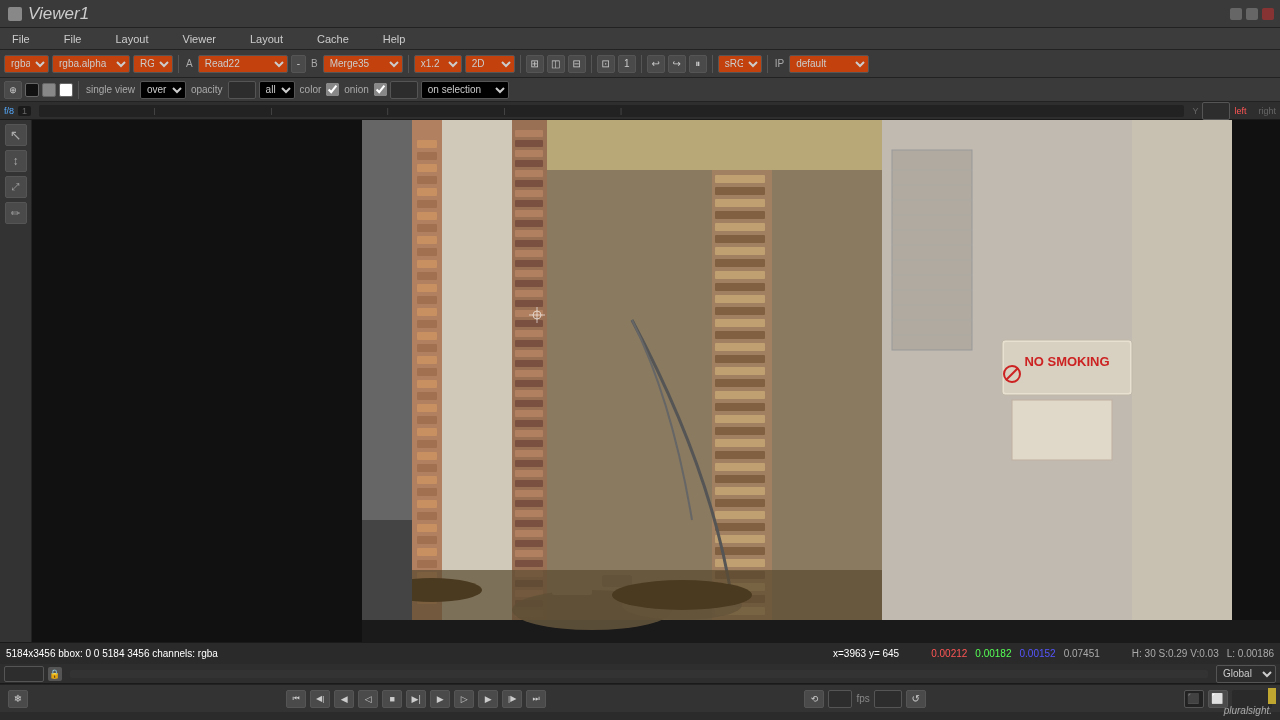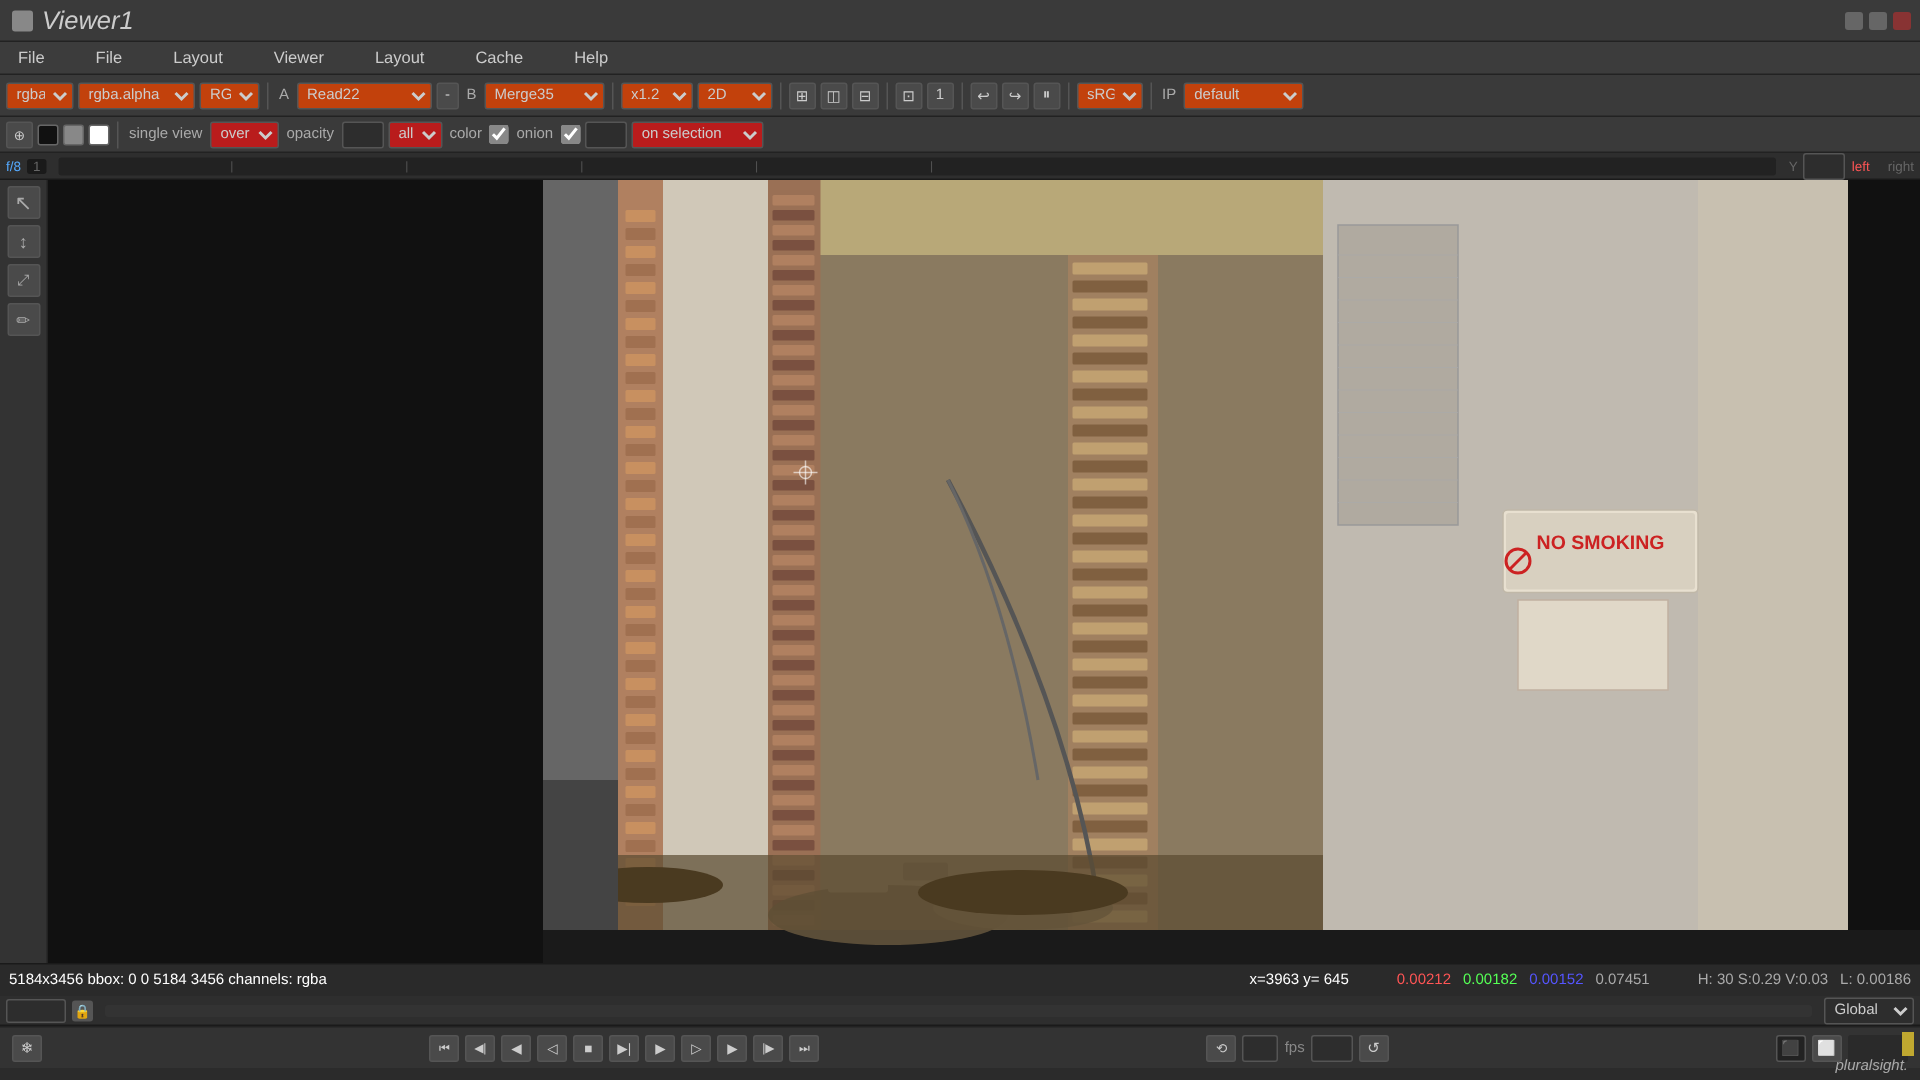--- a/index.html
+++ b/index.html
@@ -144,21 +144,21 @@
       width: 18px; height: 18px;
       background: #4a4a4a;
       border: 1px solid #555;
       border-radius: 2px;
       display: flex; align-items: center; justify-content: center;
       cursor: pointer;
       font-size: 9px;
       color: #ccc;
     }
     .tb2-select {
-      background: #b91c1c;
+      background: #000000;
       border: 1px solid #555;
       color: #ccc;
       font-size: 10px;
       height: 18px;
       padding: 0 2px;
       border-radius: 2px;
       cursor: pointer;
     }
     .onion-checkbox {
       accent-color: #888;

